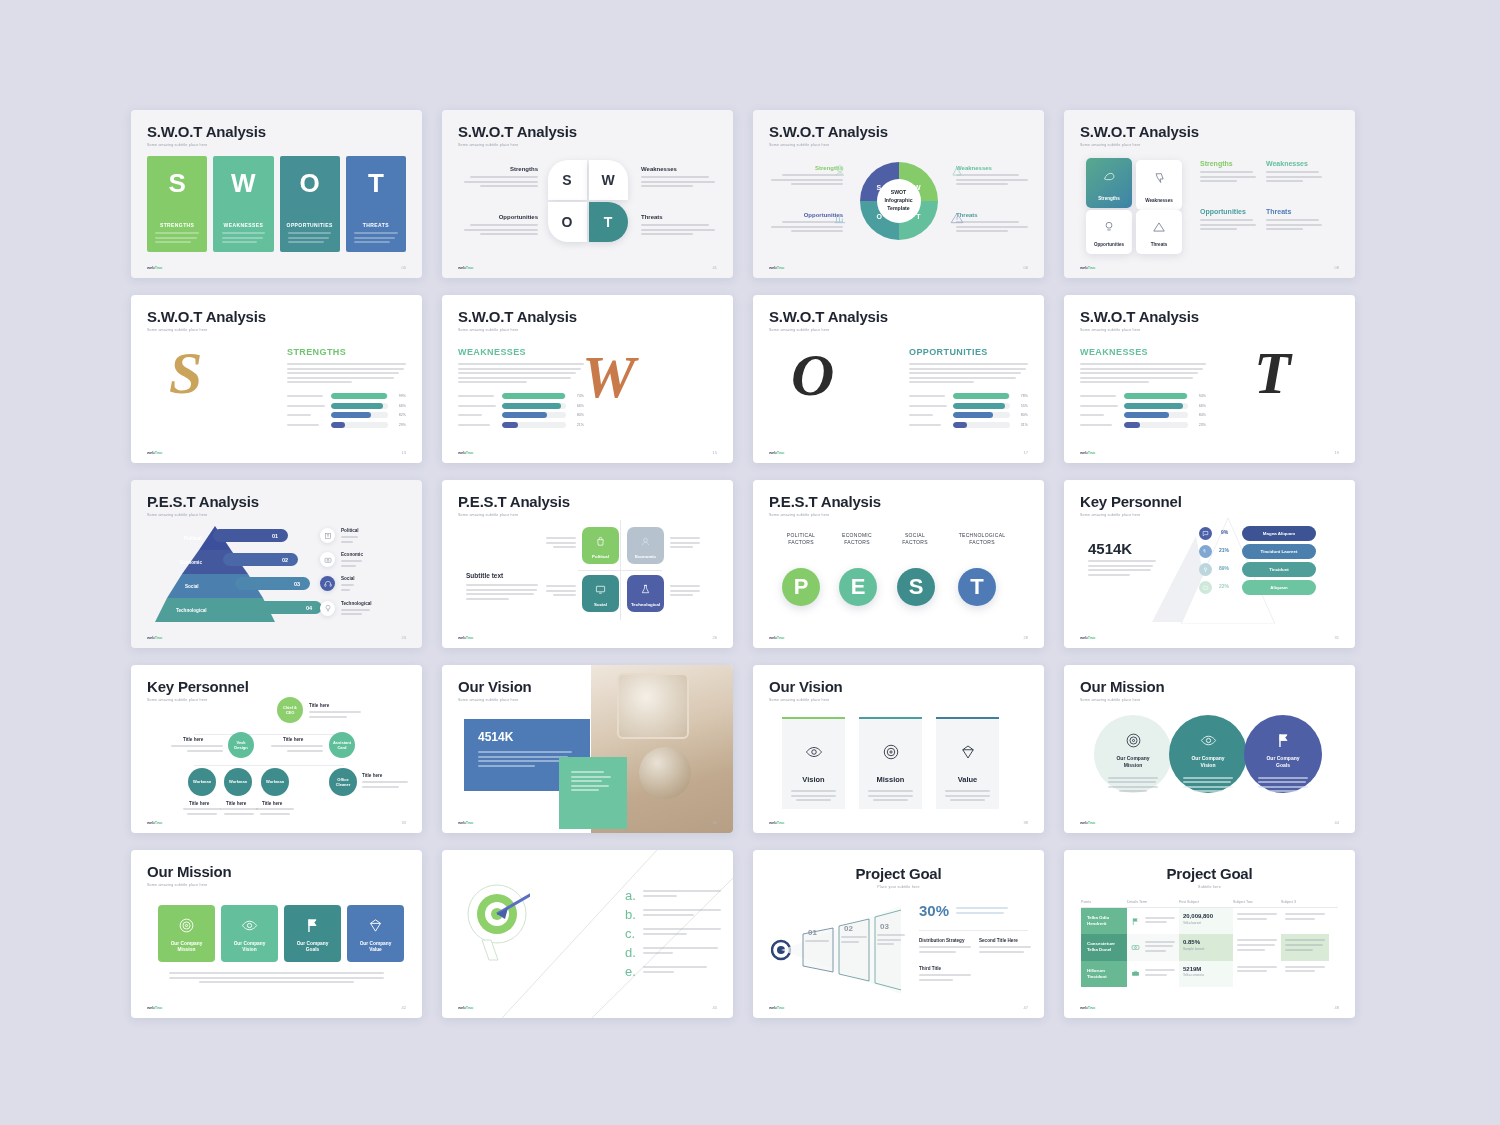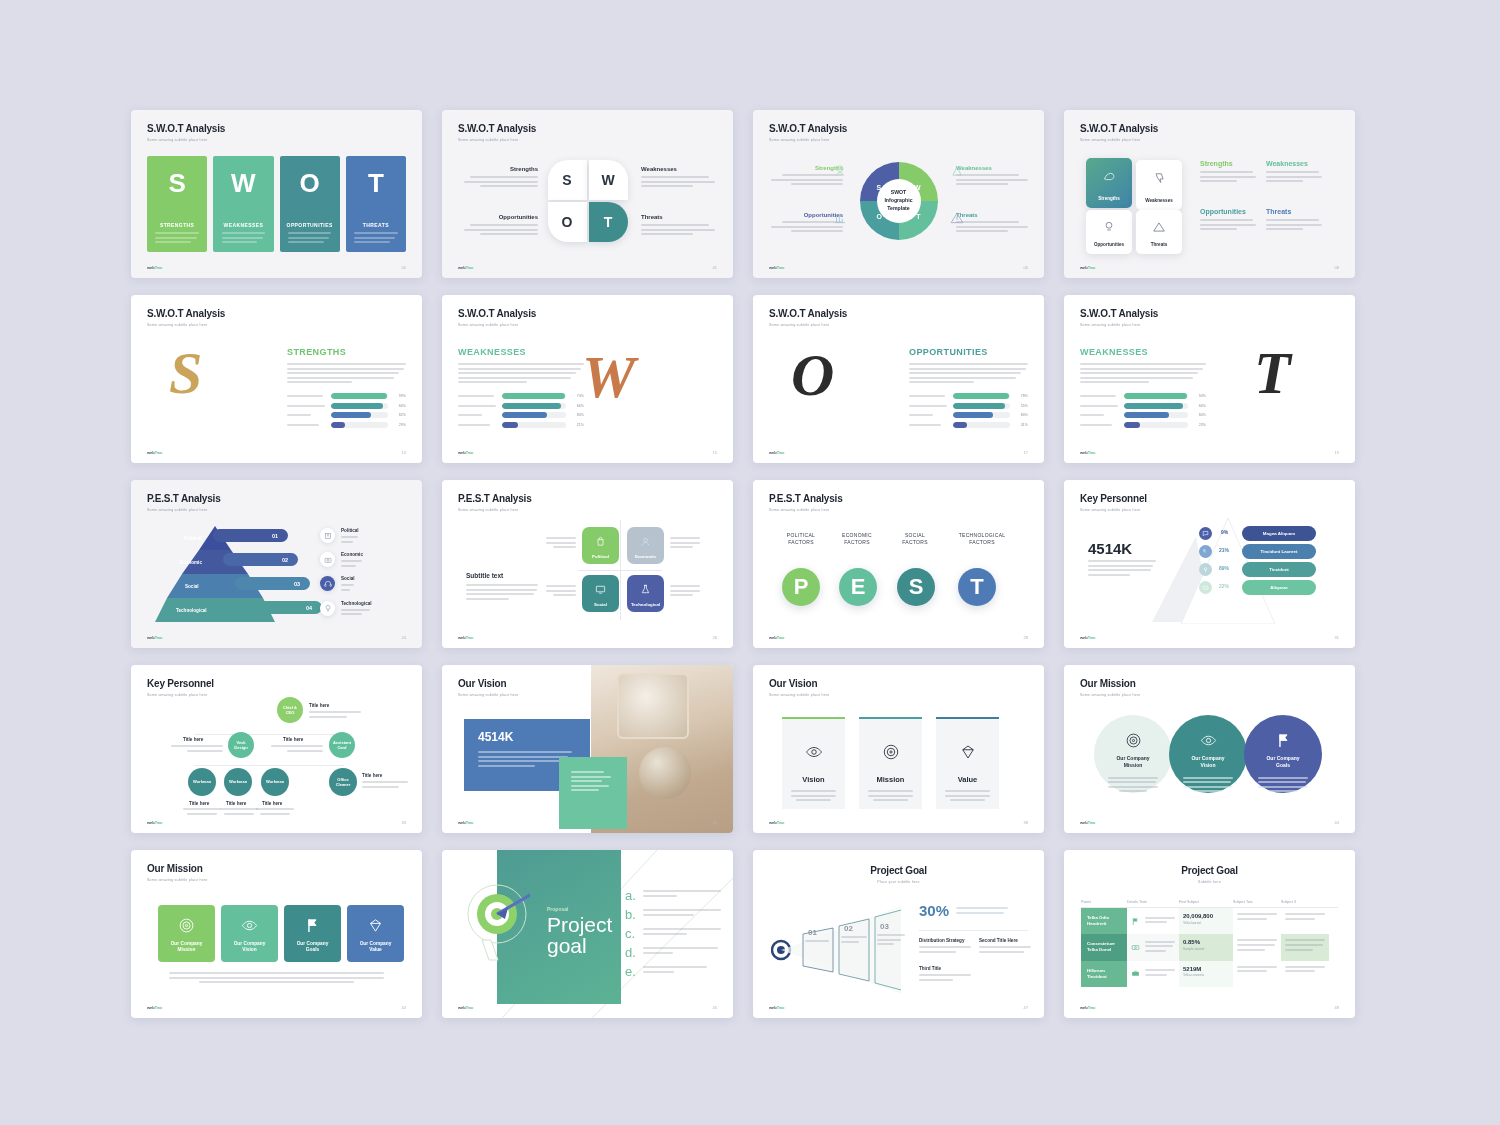--- a/index.html
+++ b/index.html
@@ -23,21 +23,21 @@
     position: relative;
     background: #ffffff;
     border-radius: 4px;
     box-shadow: 0 2px 10px rgba(90,95,130,0.13);
     overflow: hidden;
   }
   .slide.tint { background: #f4f4f6; }
   .pad { position: absolute; inset: 0; padding: 14px 16px 10px 16px; }
 
   .title {
-    font-size: 10px; font-weight: 700; color: #1e2430;
+    font-size: 15px; font-weight: 700; color: #1e2430;
     letter-spacing: -0.2px; line-height: 1;
   }
   .subtitle {
     font-size: 3.6px; color: #9aa0ad; margin-top: 4px; letter-spacing: .2px;
   }
   .ctr { text-align: center; }
 
   .footer-logo {
     position: absolute; left: 16px; bottom: 8px;
     font-size: 4px; color: #4a5160; font-weight: 700;
@@ -1080,26 +1080,20 @@
     </div>
     <div class="footer-logo">web<i>Two</i></div>
     <div class="pagenum">42</div>
   </div>
 
   <div class="slide">
     <svg style="position:absolute;left:0;top:0" width="291" height="168">
       <line x1="215" y1="0" x2="60" y2="168" stroke="#d7e3d6" stroke-width="0.8"></line>
       <line x1="291" y1="28" x2="150" y2="168" stroke="#d7e3d6" stroke-width="0.8"></line>
     </svg>
-    <div class="pgpanel">
-      <div class="prop">Proposal</div>
-      <div class="pg">
-        <span>Project</span><br><span>goal</span>
-      </div>
-    </div>
     <svg style="position:absolute;left:22px;top:34px" width="66" height="82" viewBox="0 0 66 82">
       <circle cx="33" cy="30" r="29" fill="none" stroke="#cfe3cd" stroke-width="1"></circle>
       <circle cx="33" cy="30" r="20" fill="#8ed16a"></circle>
       <circle cx="33" cy="30" r="12" fill="#ffffff"></circle>
       <circle cx="33" cy="30" r="6" fill="#8ed16a"></circle>
       <path d="M18 56 L25 76 L34 76 L27 56 Z" fill="#ffffff" stroke="#cfe3cd"></path>
       <line x1="33" y1="30" x2="78" y2="4" stroke="#5a6fc0" stroke-width="3"></line>
       <polygon points="33,30 44,24 41,35" fill="#4a5fa8"></polygon>
     </svg>
     <div class="abclist">

